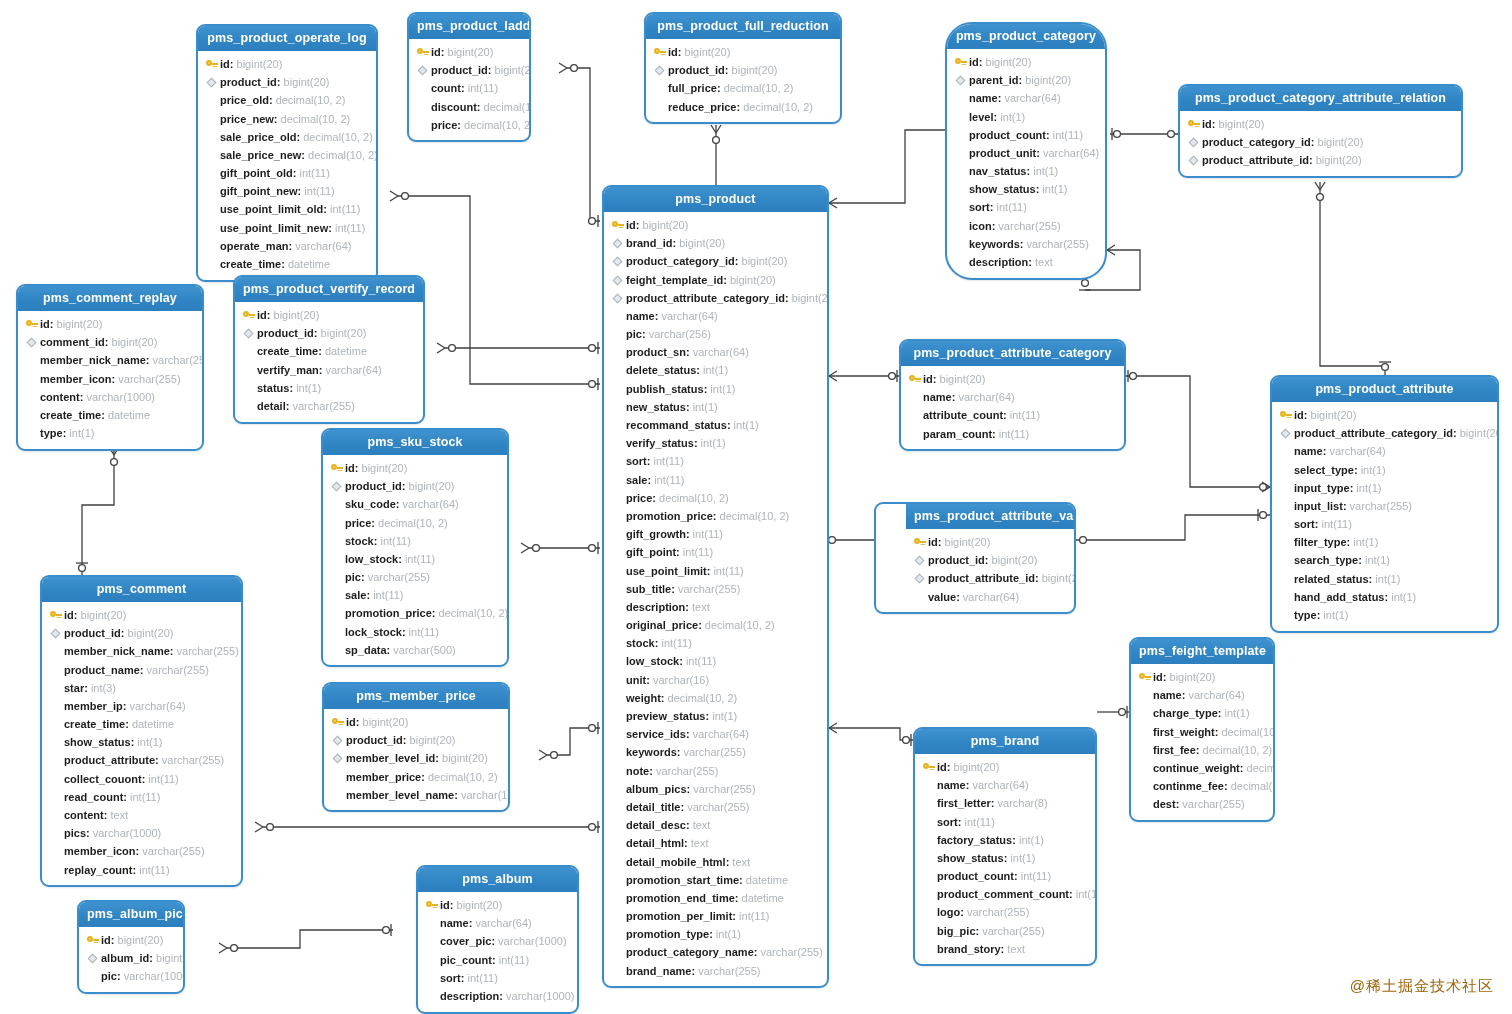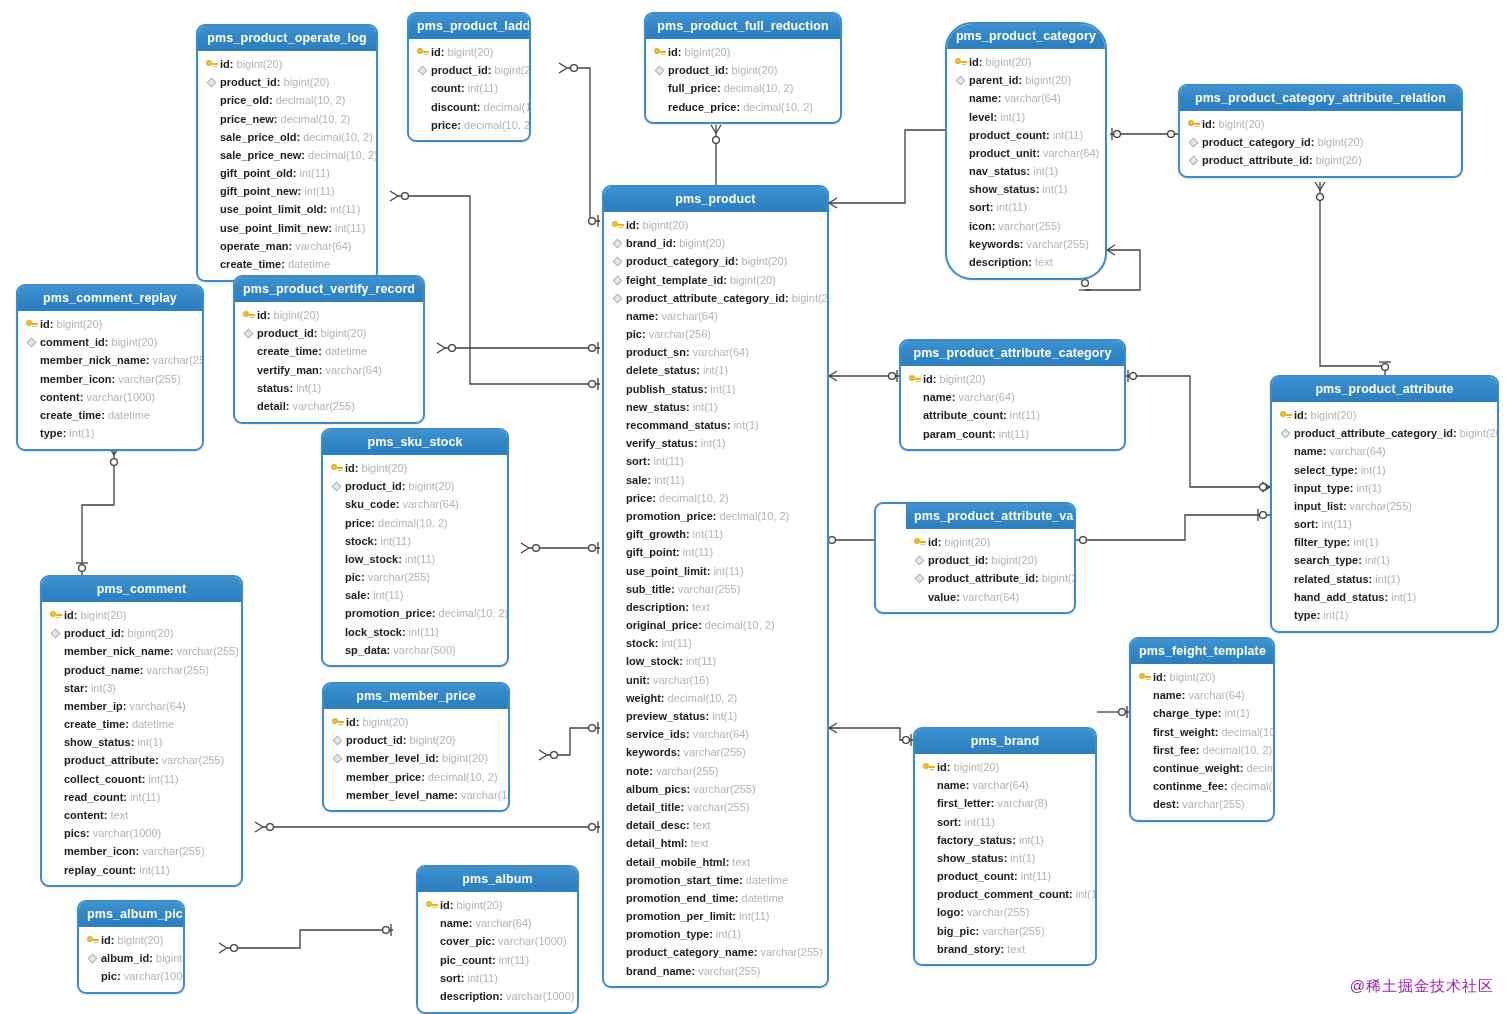--- a/index.html
+++ b/index.html
@@ -77,21 +77,21 @@
     transform:rotate(45deg);
     box-sizing:border-box;
   }
   .nm{color:#1d1d1d;font-weight:bold;}
   .ty{color:#aeb4ba;font-weight:normal;}
   .sep{color:#1d1d1d;font-weight:bold;}
 
   .watermark{
     position:absolute;
     right:18px;bottom:18px;
-    color:#a21caf;
+    color:#a16207;
     font-size:15px;
     letter-spacing:1px;
     user-select:none;
   }
 </style>
 </head>
 <body>
 
 <div id="canvas">
 

